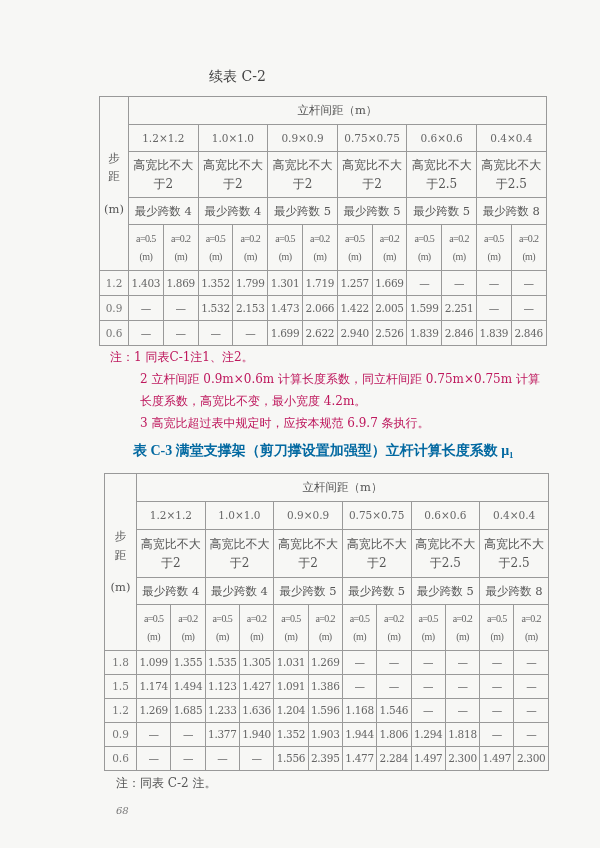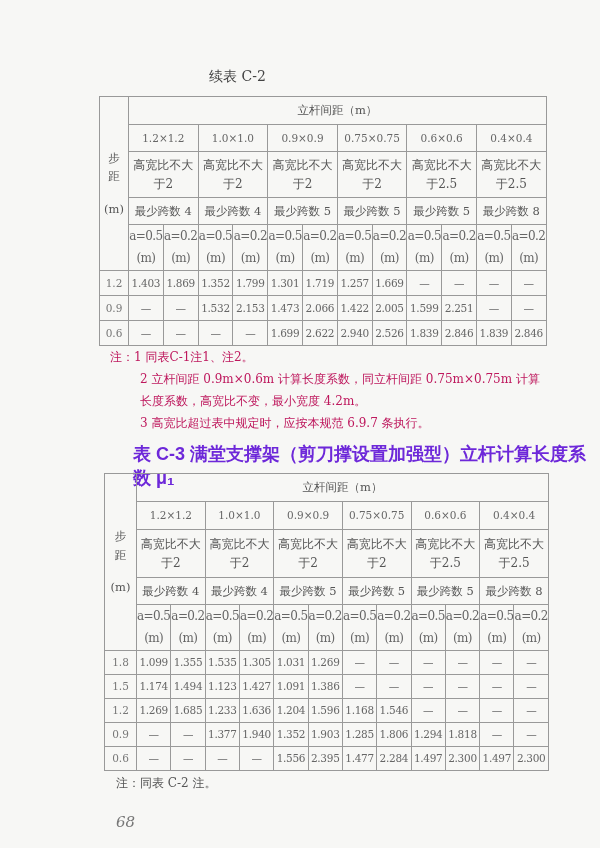--- a/index.html
+++ b/index.html
@@ -6,30 +6,30 @@
   body { width:600px; height:848px; background:#f7f7f5; position:relative; overflow:hidden;
          font-family:"DejaVu Serif","Liberation Serif",serif; color:#555; }
   .title1 { position:absolute; left:0; width:475px; top:68px; text-align:center; font-size:14px; color:#444; }
   table { border-collapse:collapse; position:absolute; table-layout:fixed; }
   td { border:1px solid #999; text-align:center; vertical-align:middle; padding:0; font-size:10.5px;
        line-height:1.6; color:#666; overflow:hidden; white-space:nowrap; }
   td.wrap { white-space:normal; font-size:12px; color:#555; line-height:1.55; }
   td.span { font-size:11.5px; color:#555; }
   td.step { font-size:11.5px; color:#555; white-space:normal; line-height:1.6; }
   td.num { font-size:10.5px; letter-spacing:-0.3px; }
-  td.hdr { font-size:12px; letter-spacing:-0.6px; line-height:1.8; }
+  td.hdr { font-size:10px; letter-spacing:-0.6px; line-height:1.8;font-family:Liberation Serif, serif; }
   td.rowh { color:#777;margin-top:8px; }
   #t1 { left:99px; top:96px; width:447px; border:1.5px solid #777; }
   #t2 { left:104px; top:473px; width:445px; border:1.5px solid #777; }
   .notes { position:absolute; left:110px; top:346px; width:440px; font-size:12px; color:#be185d; line-height:22px; }
   .notes .n2 { padding-left:30px; }
-  .title2 { position:absolute; left:133px; top:442px; font-size:18px; font-weight:bold; color:#6d28d9;
-            font-family:Liberation Sans, sans-serif; }
+  .title2 { position:absolute; left:133px; top:442px; font-size:14px; font-weight:bold; color:#0369a1;
+            font-family:Liberation Serif, serif; }
   .note2 { position:absolute; left:116px; top:775px; font-size:12px; color:#555; }
-  .pageno { position:absolute; left:116px; top:805px; font-size:15px; font-style:italic; color:#777;margin-top:8px; }
+  .pageno { position:absolute; left:116px; top:805px; font-size:10px; font-style:italic; color:#777; }
 </style>
 </head>
 <body>
 
 <div class="title1">续表 C-2</div>
 
 <table id="t1">
   <colgroup>
     <col style="width:29px">
     <col span="12" style="width:34.8px">
@@ -307,21 +307,21 @@
         <td class="num">—</td>
       </tr>
       <tr style="height: 24px;">
         <td class="rowh">0.9</td>
         <td class="num">—</td>
         <td class="num">—</td>
         <td class="num">1.377</td>
         <td class="num">1.940</td>
         <td class="num">1.352</td>
         <td class="num">1.903</td>
-        <td class="num">1.285</td>
+        <td class="num">1.944</td>
         <td class="num">1.806</td>
         <td class="num">1.294</td>
         <td class="num">1.818</td>
         <td class="num">—</td>
         <td class="num">—</td>
       </tr>
       <tr style="height: 24px;">
         <td class="rowh">0.6</td>
         <td class="num">—</td>
         <td class="num">—</td>

